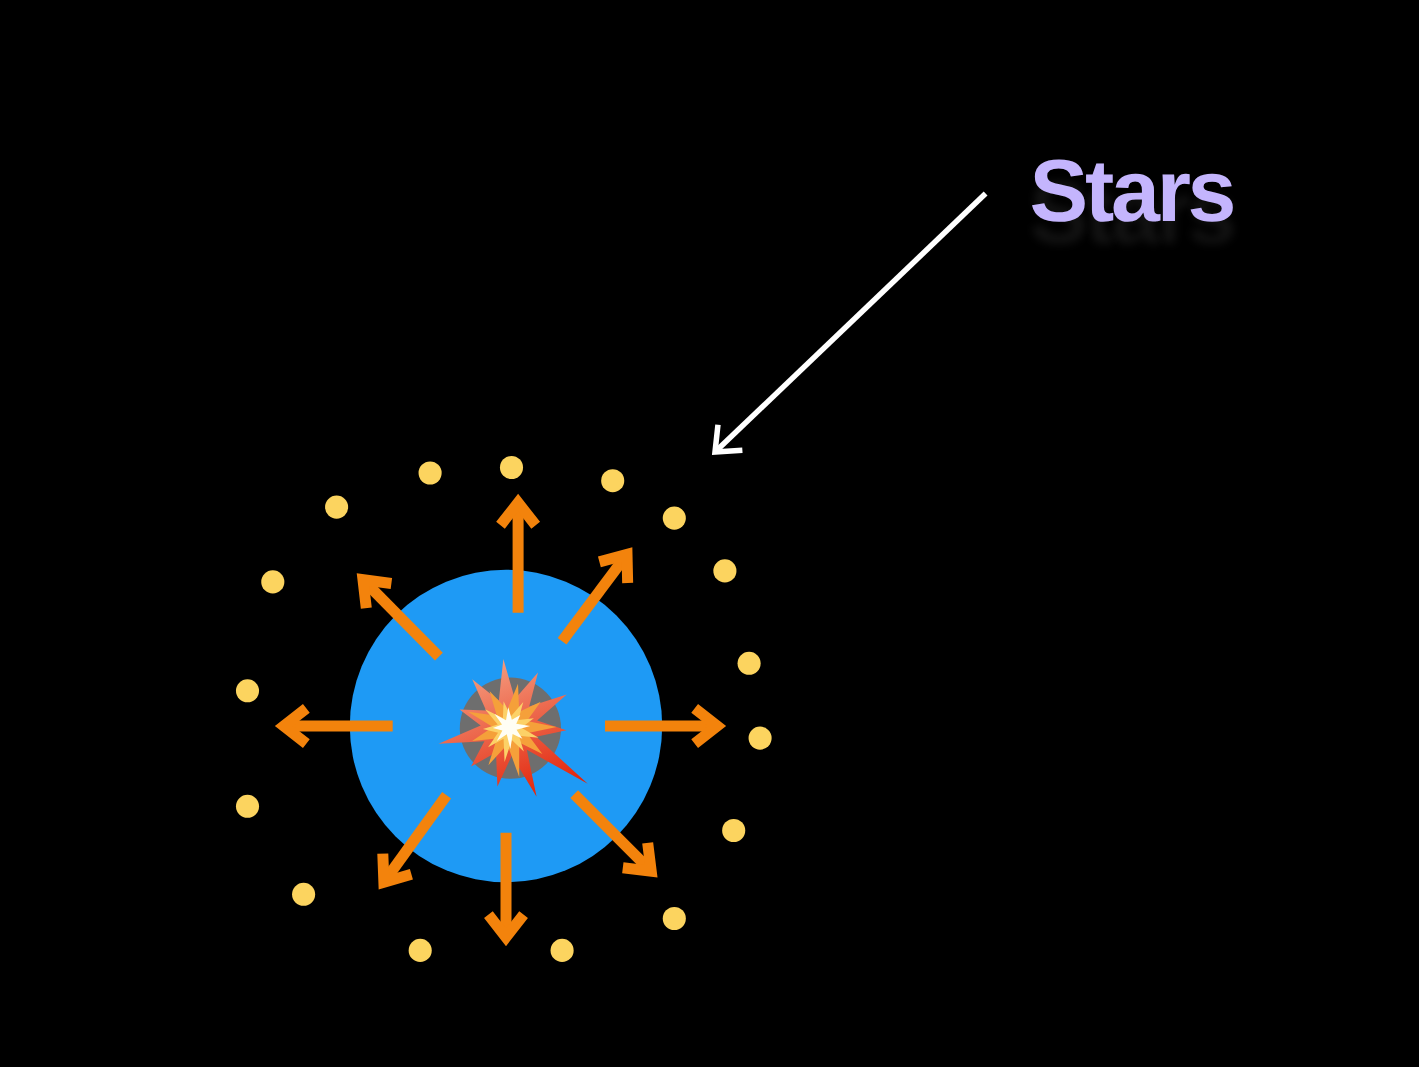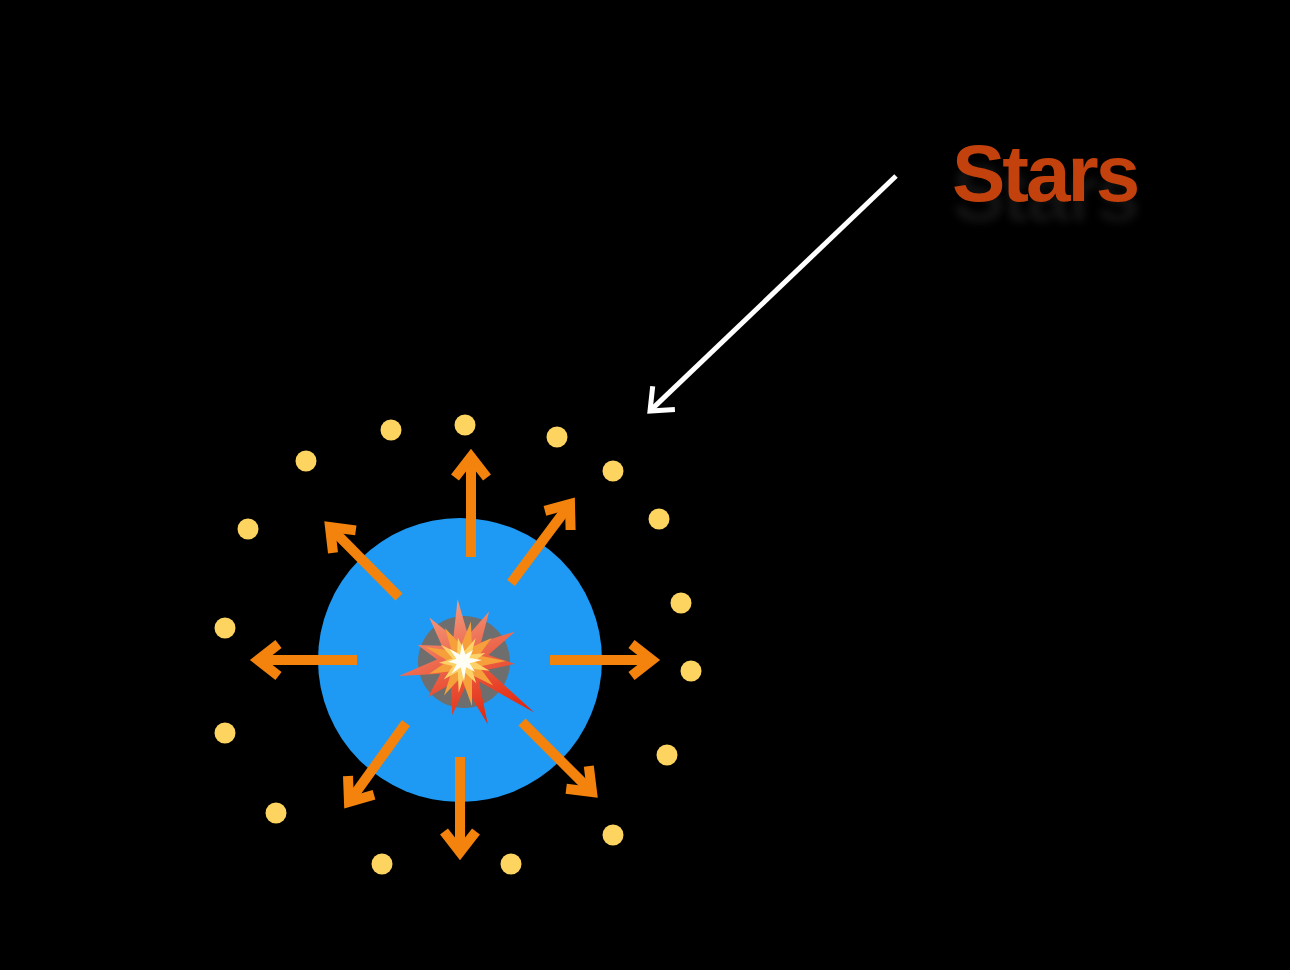--- a/index.html
+++ b/index.html
@@ -2,24 +2,23 @@
 <html><head>
 <meta charset="utf-8">
 <style>
   html,body{margin:0;padding:0;background:#000;}
   .scene{position:relative;width:1290px;height:970px;background:#000;overflow:hidden;
          font-family:"Liberation Sans",sans-serif;}
   .scene svg{position:absolute;left:0;top:0;}
   .stars-label{
     position:absolute;left:936px;top:134px;
     font-weight:700;font-size:80px;line-height:1;letter-spacing:-3px;
-    color:#c2410c;
+    color:#c4b5fd;
     text-shadow:0 20px 9px rgba(255,255,255,0.08);
     white-space:nowrap;
-    margin-left:16px;
   }
 </style>
 </head>
 <body>
 
 <div class="scene">
   <svg id="diagram" width="1290" height="970" viewBox="0 0 1290 970">
       <defs>
         <linearGradient id="burstGrad" x1="0.3" y1="0" x2="0.7" y2="1">
           <stop offset="0" stop-color="#f5a184"></stop>

